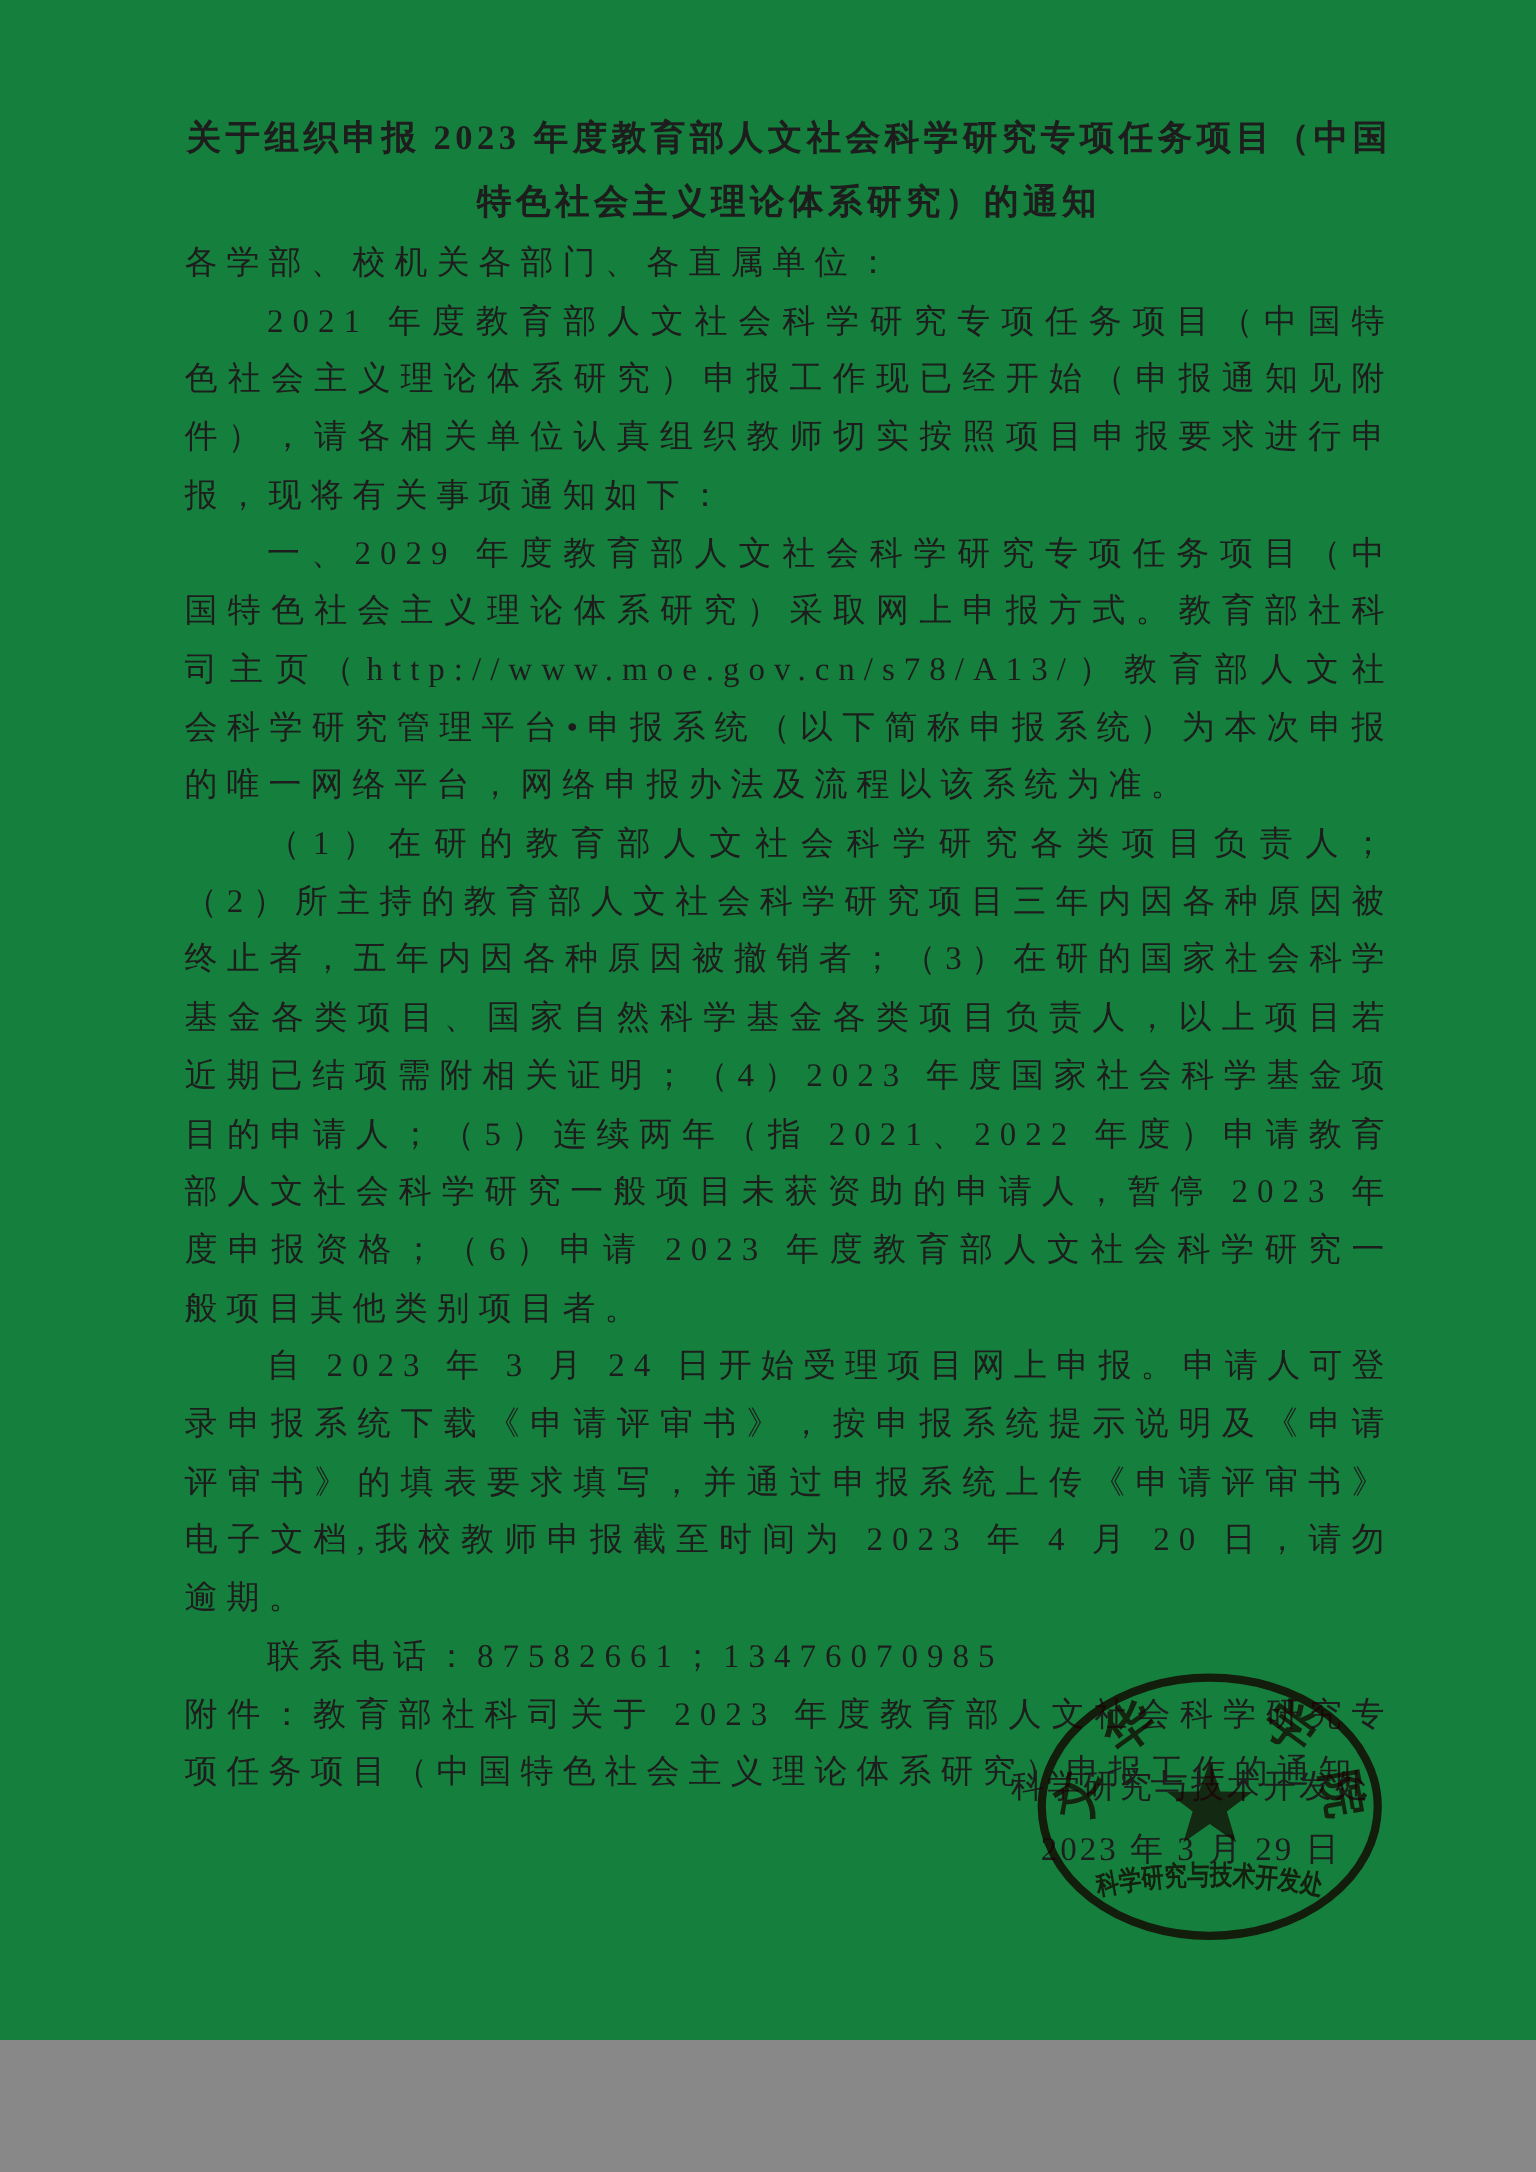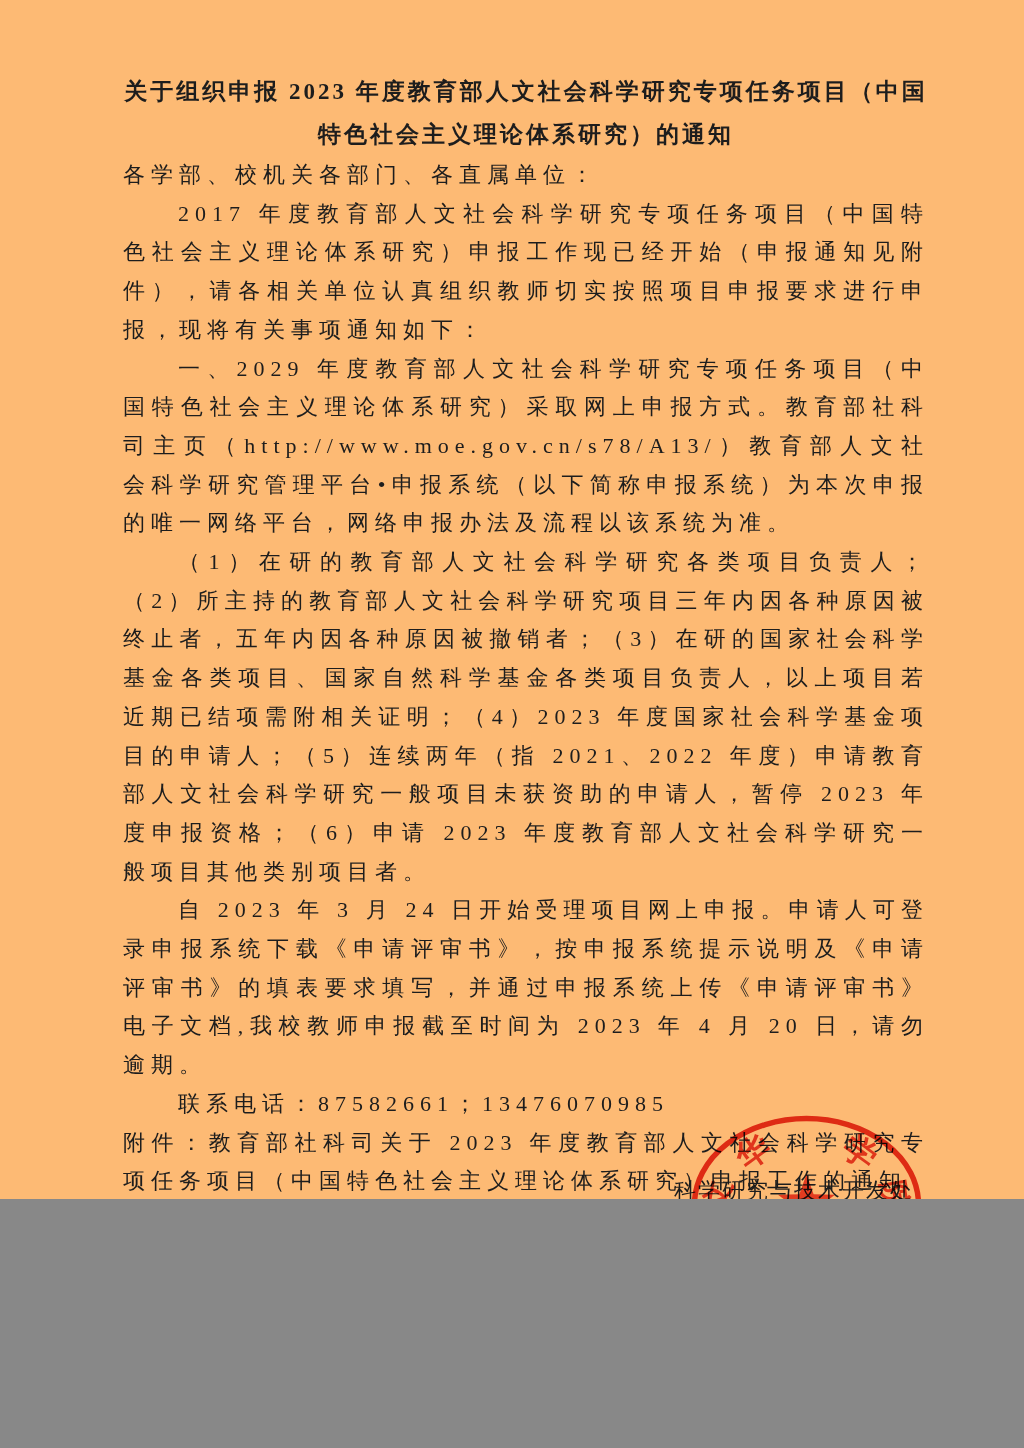--- a/index.html
+++ b/index.html
@@ -1,21 +1,21 @@
 <!DOCTYPE html>
 <html><head>
 <meta charset="utf-8">
 <style>
   * { margin:0; padding:0; box-sizing:border-box; }
   html,body { background:#888; }
   .page {
     position:relative;
-    width:1024px; height:1199px;
+    width:1024px; height:1360px;
     margin:0 auto;
-    background:#fdba74;
+    background:#15803d;
     overflow:hidden;
     font-family:"Liberation Serif","DejaVu Serif",serif;
     color:#1d1d1d;
   }
   .doc {
     position:absolute;
     left:123px; top:70px; width:806px;
   }
   .doc-title {
     font-size:23px;
@@ -65,21 +65,21 @@
 <body>
 
 <div class="page">
 
   <div class="doc">
     <div class="doc-title">关于组织申报 2023 年度教育部人文社会科学研究专项任务项目（中国特色社会主义理论体系研究）的通知</div>
 
     <div class="body-text">
       <p class="noindent">各学部、校机关各部门、各直属单位：</p>
 
-      <p class="indent">2017 年度教育部人文社会科学研究专项任务项目（中国特色社会主义理论体系研究）申报工作现已经开始（申报通知见附件），请各相关单位认真组织教师切实按照项目申报要求进行申报，现将有关事项通知如下：</p>
+      <p class="indent">2021 年度教育部人文社会科学研究专项任务项目（中国特色社会主义理论体系研究）申报工作现已经开始（申报通知见附件），请各相关单位认真组织教师切实按照项目申报要求进行申报，现将有关事项通知如下：</p>
 
       <p class="indent">一、2029 年度教育部人文社会科学研究专项任务项目（中国特色社会主义理论体系研究）采取网上申报方式。教育部社科司主页（http://www.moe.gov.cn/s78/A13/）教育部人文社会科学研究管理平台•申报系统（以下简称申报系统）为本次申报的唯一网络平台，网络申报办法及流程以该系统为准。</p>
 
 
       <p class="indent">（1）在研的教育部人文社会科学研究各类项目负责人；（2）所主持的教育部人文社会科学研究项目三年内因各种原因被终止者，五年内因各种原因被撤销者；（3）在研的国家社会科学基金各类项目、国家自然科学基金各类项目负责人，以上项目若近期已结项需附相关证明；（4）2023 年度国家社会科学基金项目的申请人；（5）连续两年（指 2021、2022 年度）申请教育部人文社会科学研究一般项目未获资助的申请人，暂停 2023 年度申报资格；（6）申请 2023 年度教育部人文社会科学研究一般项目其他类别项目者。</p>
 
       <p class="indent"><span>自 2023 年 3 月 24 日开始受理项目网上申报。申请人可登录申报系统下载《申请评审书》，按申报系统提示说明及《申请评审书》的填表要求填写，并通过申报系统上传《申请评审书》电子文档,</span><span class="bold">我校教师申报截至时间为 2023 年 4 月 20 日</span><span>，请勿逾期。</span></p>
 
 
       <p class="indent">联系电话：87582661；13476070985</p>

